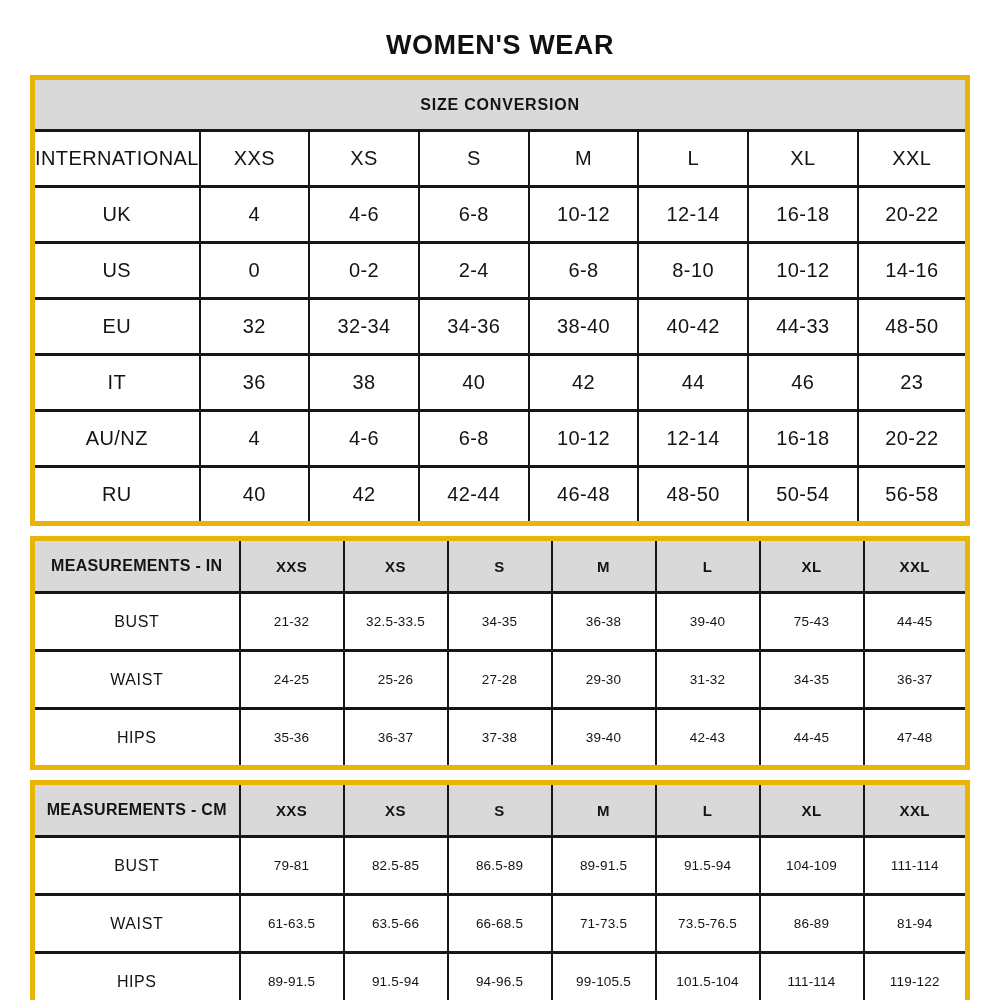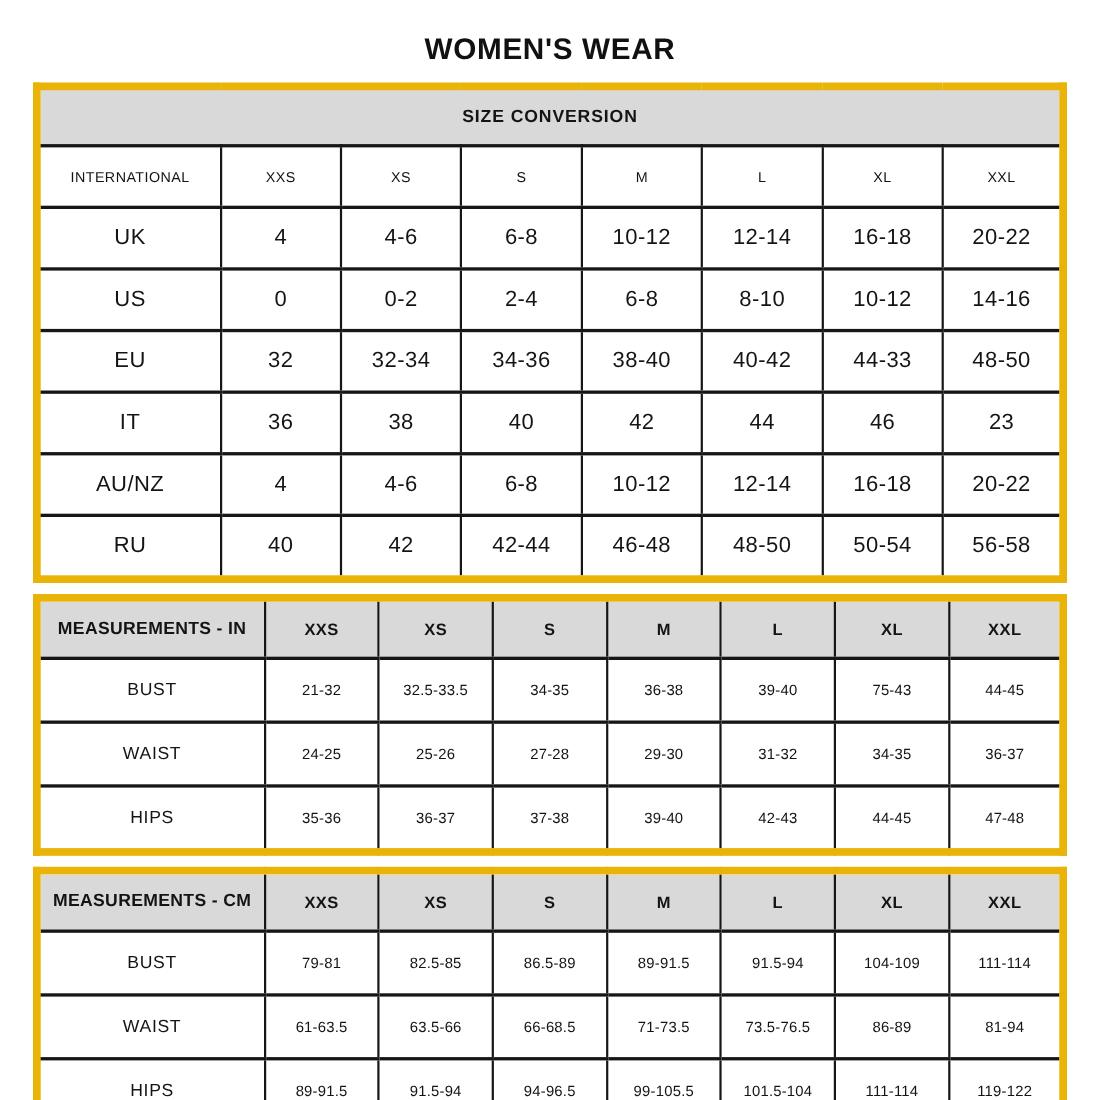--- a/index.html
+++ b/index.html
@@ -22,21 +22,21 @@
     font-size: 27px;
     font-weight: 700;
     letter-spacing: 0.6px;
     margin: 8px 0 14px 0;
     color: #111111;
   }
   table {
     width: 100%;
     border-collapse: collapse;
     table-layout: fixed;
-    border: 7px solid #eab308;
+    border: 5px solid #eab308;
     margin-bottom: 10px;
   }
   th, td {
     border-style: solid;
     border-color: #161616;
     border-width: 3px 2px;
     text-align: center;
     vertical-align: middle;
     padding: 0;
     overflow: hidden;
@@ -47,21 +47,21 @@
   .t1 th.banner {
     background: #d9d9d9;
     height: 49px;
     font-size: 16px;
     font-weight: 700;
     letter-spacing: 0.8px;
   }
   .t1 tr.colrow th {
     background: #ffffff;
     font-weight: 400;
-    font-size: 13px;
+    font-size: 20px;
     height: 53px;
     letter-spacing: 0.4px;
   }
   .t1 tbody td {
     height: 53px;
     font-size: 20px;
     font-weight: 400;
     letter-spacing: 0.4px;
   }
   

